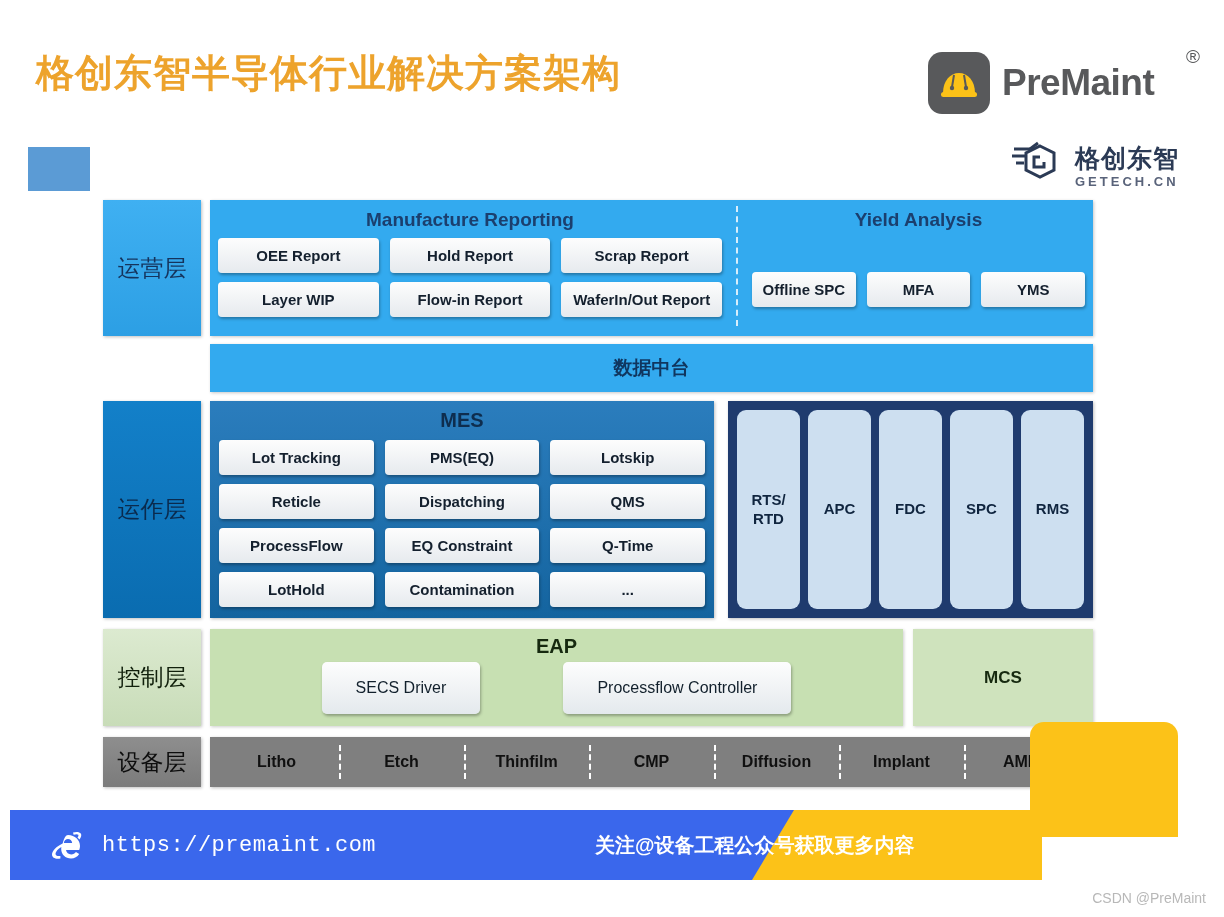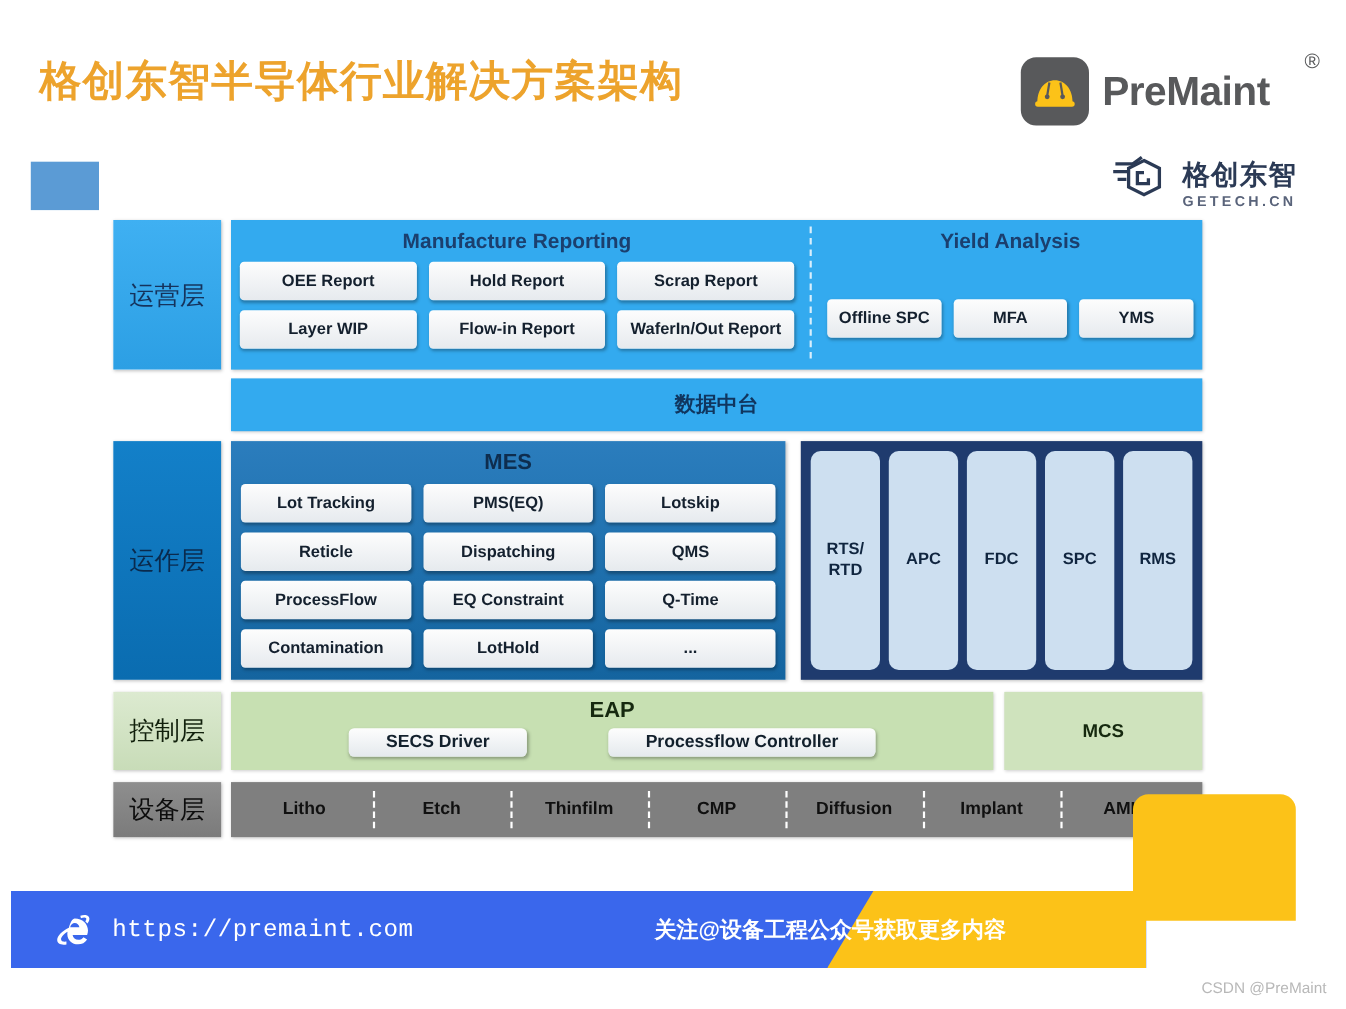--- a/index.html
+++ b/index.html
@@ -242,23 +242,23 @@
   }
   .eap-chips {
     display: flex;
     justify-content: space-around;
     padding: 0 70px;
   }
   .eap-chip {
     background: linear-gradient(180deg,#fdfdfd,#e4e9ed);
     border-radius: 5px;
     font-size: 16px;
-    font-weight: 700;
+    font-weight: 400;
     color: #12202c;
-    padding: 4px 34px;
+    padding: 17px 34px;
     box-shadow: 1px 2px 3px rgba(0,0,0,0.3);
     white-space: nowrap;
   }
   .mcs-panel {
     flex: 0 0 180px;
     margin-left: 10px;
     background: #cfe3bd;
     box-shadow: 1px 1px 3px rgba(0,0,0,0.2);
     display: flex;
     align-items: center;
@@ -457,22 +457,22 @@
           <div class="chip">Reticle</div>
           <div class="chip">Dispatching</div>
           <div class="chip">QMS</div>
         </div>
         <div class="chip-row">
           <div class="chip">ProcessFlow</div>
           <div class="chip">EQ Constraint</div>
           <div class="chip">Q-Time</div>
         </div>
         <div class="chip-row" style="margin-bottom:0;">
+          <div class="chip">LotHold</div>
           <div class="chip">Contamination</div>
-          <div class="chip">LotHold</div>
           <div class="chip">...</div>
         </div>
       </div>
       <div class="apc-panel">
         <div class="apc-col">RTS/
 RTD</div>
         <div class="apc-col">APC</div>
         <div class="apc-col">FDC</div>
         <div class="apc-col">SPC</div>
         <div class="apc-col">RMS</div>

